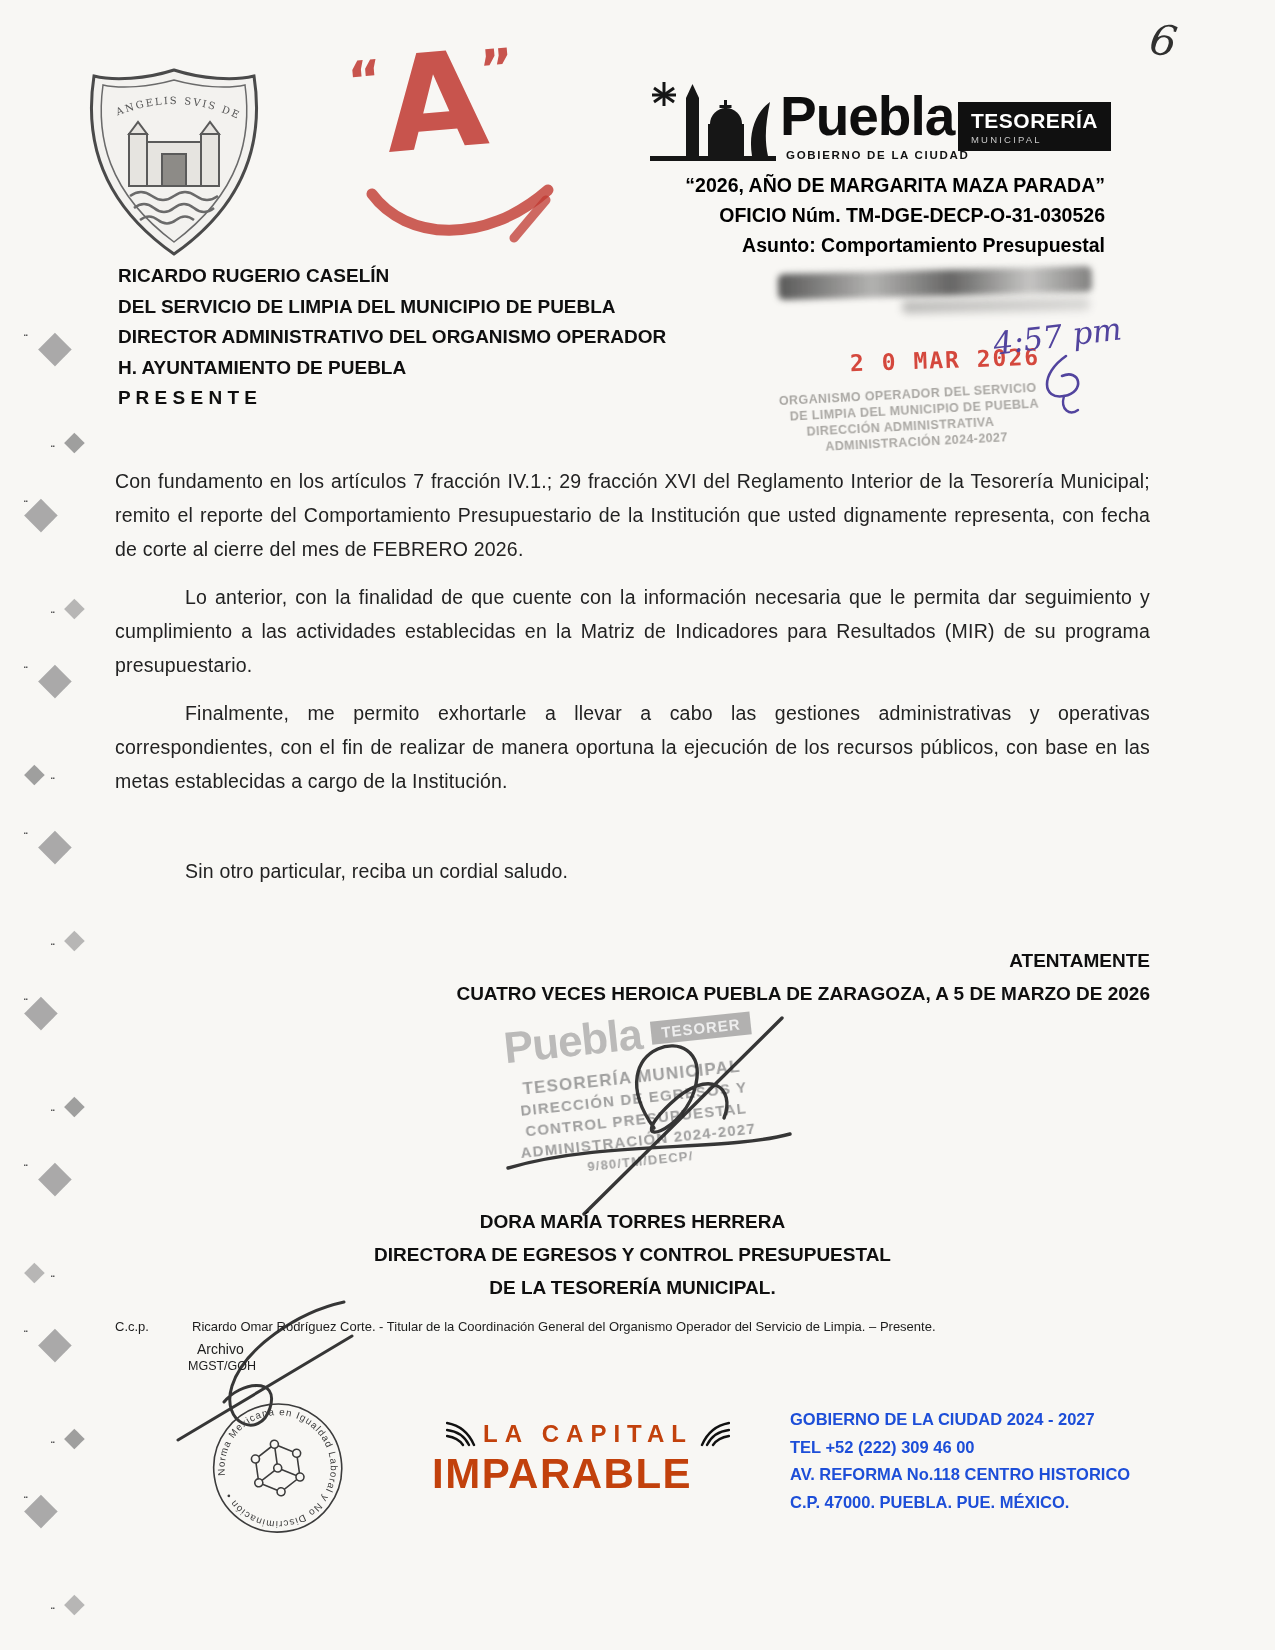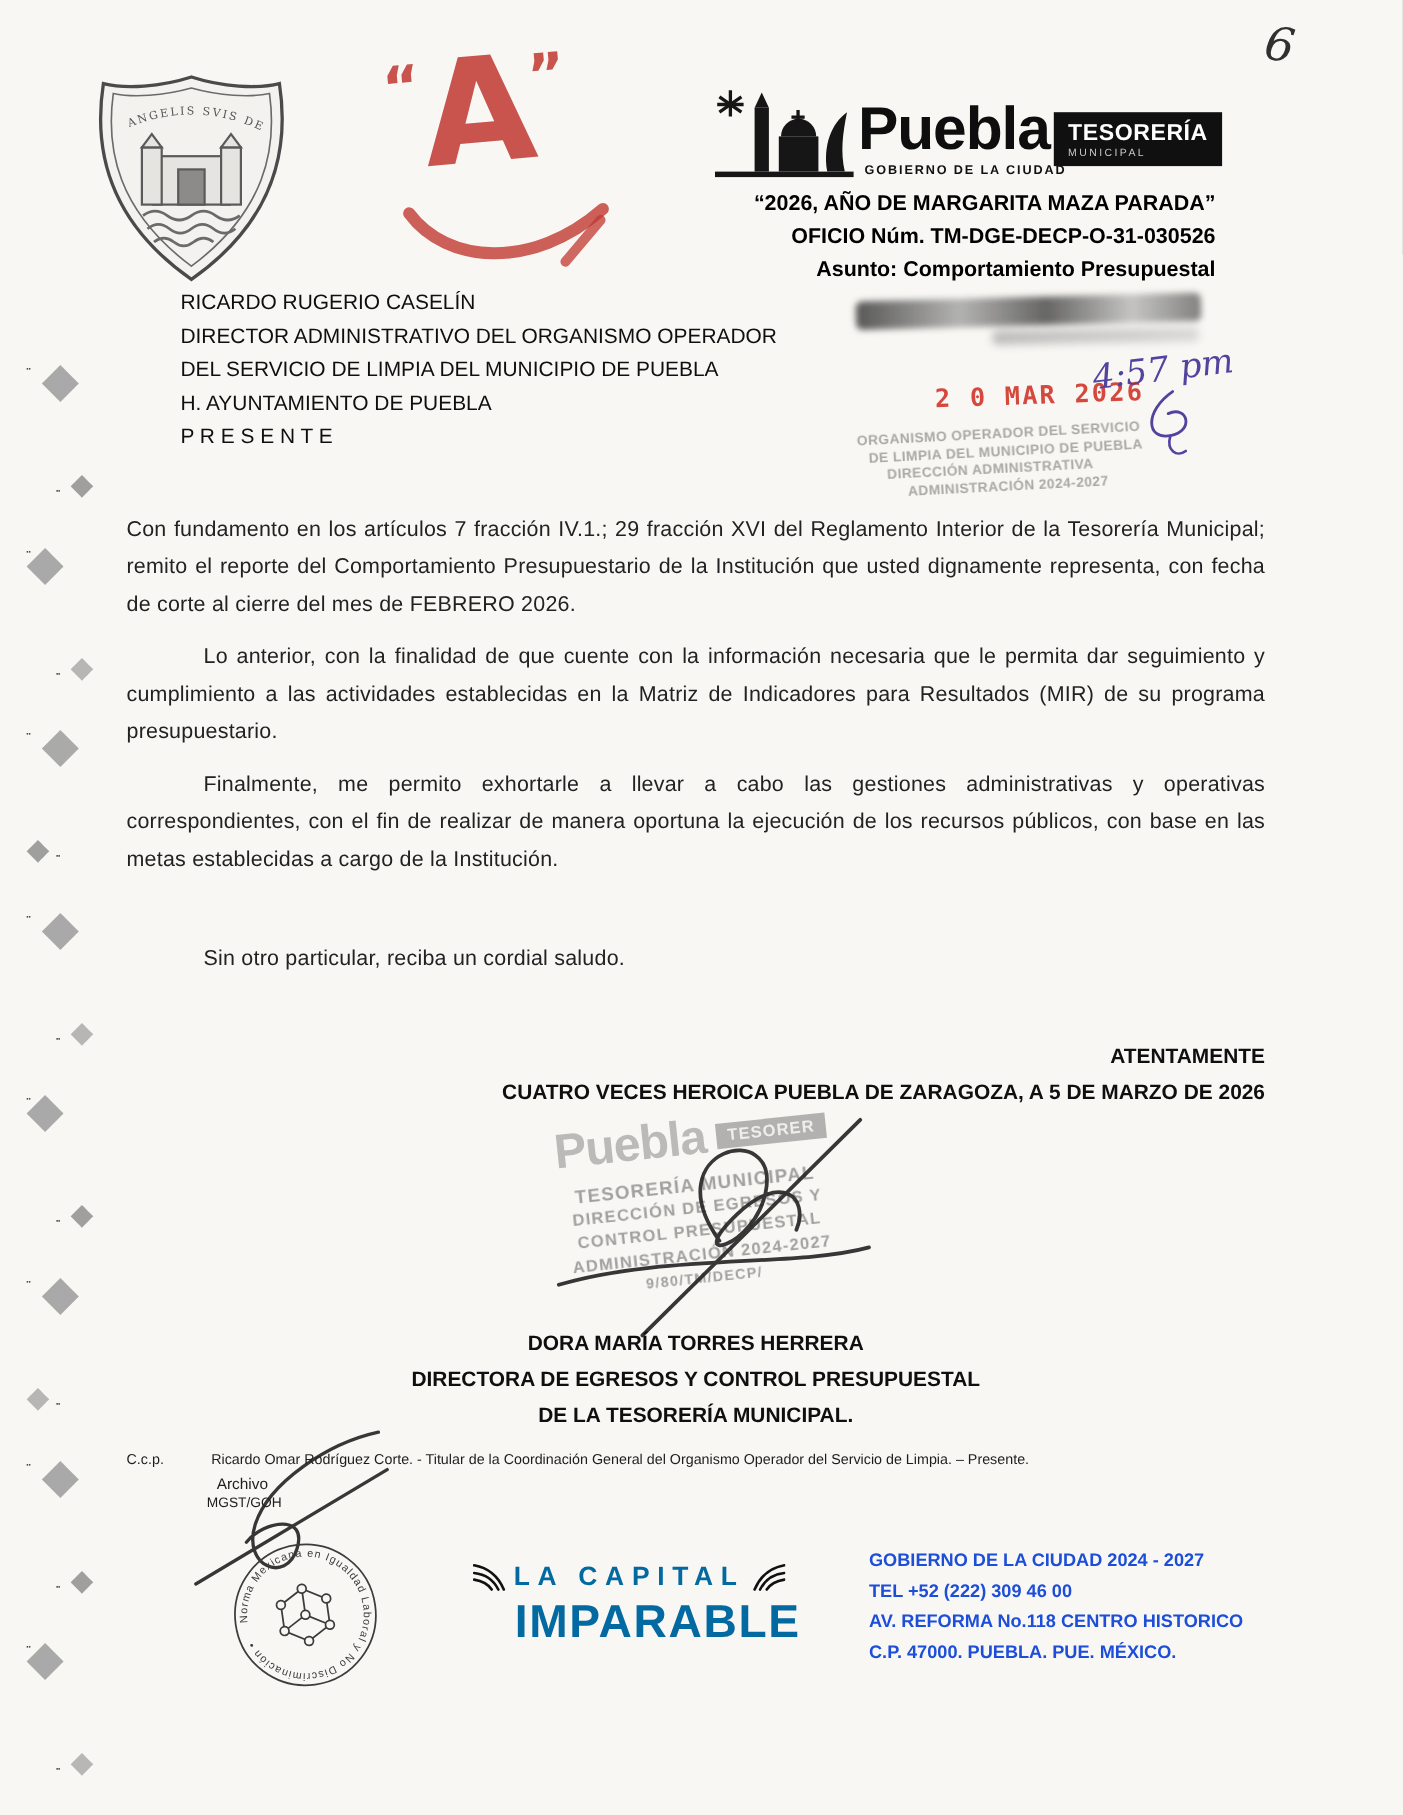--- a/index.html
+++ b/index.html
@@ -33,21 +33,21 @@
   .brand-icons{left:648px;top:72px;}
   .brand-wordmark{left:780px;top:84px;font-size:55px;font-weight:bold;letter-spacing:-1px;color:#0e0e0e;}
   .brand-tagline{left:786px;top:149px;font-size:11.5px;font-weight:bold;letter-spacing:1.7px;color:#111;}
   .brand-badge{left:958px;top:102px;background:#101010;color:#fff;padding:7px 13px 6px;}
   .brand-badge .b1{font-size:21px;font-weight:bold;letter-spacing:.5px;}
   .brand-badge .b2{font-size:9.5px;color:#c8c8c8;letter-spacing:2.2px;margin-top:1px;}
 
   .header-lines{right:170px;top:170px;text-align:right;font-weight:bold;font-size:19.5px;
                 line-height:30px;color:#000000;}
 
-  .recipient{left:118px;top:261px;font-weight:normal;font-size:19px;line-height:30.5px;color:#0f0f0f;margin-left:46px;}
+  .recipient{left:118px;top:261px;font-weight:bold;font-size:19px;line-height:30.5px;color:#0f0f0f;}
 
   
   .smudge1{left:778px;top:270px;width:314px;height:26px;border-radius:6px;transform:rotate(-1.5deg);
            filter:blur(3px);background:linear-gradient(90deg,rgba(35,35,35,.75),rgba(95,95,95,.45) 30%,
            rgba(40,40,40,.7) 55%,rgba(120,120,120,.4) 80%,rgba(50,50,50,.6));}
   .smudge2{left:902px;top:299px;width:188px;height:13px;border-radius:5px;transform:rotate(-1deg);
            filter:blur(4px);opacity:.45;background:linear-gradient(90deg,rgba(60,60,60,.7),rgba(110,110,110,.5));}
   .stamp-date{left:850px;top:347px;font-family:"DejaVu Sans Mono",monospace;font-weight:bold;
               font-size:23px;color:#d23a2e;letter-spacing:2px;transform:rotate(-2deg);opacity:.92;}
   .stamp-time{left:993px;top:318px;font-family:"DejaVu Serif",serif;font-style:italic;font-size:31px;
@@ -87,21 +87,21 @@
 
   
   .ccp-label{left:115px;top:1319px;font-size:13px;}
   .ccp-line{left:192px;top:1319px;width:840px;font-size:13px;white-space:nowrap;}
   .ccp-archivo{left:197px;top:1341px;font-size:14px;}
   .ccp-initials{left:188px;top:1359px;font-size:12.5px;}
   .footer-scribble{left:148px;top:1290px;}
 
   .badge{left:208px;top:1398px;transform:rotate(-8deg);}
 
-  .capital{left:416px;top:1420px;width:312px;text-align:right;color:#0369a1;}
+  .capital{left:432px;top:1420px;width:312px;text-align:left;color:#c2410c;}
   .capital-top{display:flex;justify-content:center;align-items:center;gap:7px;}
   .capital-l1{font-size:24px;font-weight:bold;letter-spacing:7px;}
   .capital-l2{font-size:42px;font-weight:bold;letter-spacing:1.5px;margin-top:2px;}
   .wing-left{transform:scaleX(-1);}
 
   .address{left:790px;top:1406px;font-weight:bold;font-size:16.5px;line-height:27.5px;color:#1d4ed8;}
 </style>
 </head>
 <body>
 
@@ -236,22 +236,22 @@
   </div>
 
   <div class="abs header-lines">
     <div>“2026, AÑO DE MARGARITA MAZA PARADA”</div>
     <div>OFICIO Núm. TM-DGE-DECP-O-31-030526</div>
     <div>Asunto: Comportamiento Presupuestal</div>
   </div>
 
   <div class="abs recipient">
     <div>RICARDO RUGERIO CASELÍN</div>
+    <div>DEL SERVICIO DE LIMPIA DEL MUNICIPIO DE PUEBLA</div>
     <div>DIRECTOR ADMINISTRATIVO DEL ORGANISMO OPERADOR</div>
-    <div>DEL SERVICIO DE LIMPIA DEL MUNICIPIO DE PUEBLA</div>
     <div>H. AYUNTAMIENTO DE PUEBLA</div>
     <div>P R E S E N T E</div>
   </div>
 
   <div class="abs smudge1"></div>
   <div class="abs smudge2"></div>
   <div class="abs stamp-date">2 0 MAR 2026</div>
   <div class="abs stamp-time">4:57 pm</div>
   <svg class="abs time-flourish" width="70" height="70" viewBox="0 0 70 70">
     <path d="M36 4 C10 22 12 48 34 44 C56 40 50 16 32 24" stroke="#52449e" stroke-width="2.6" fill="none" stroke-linecap="round"></path>

